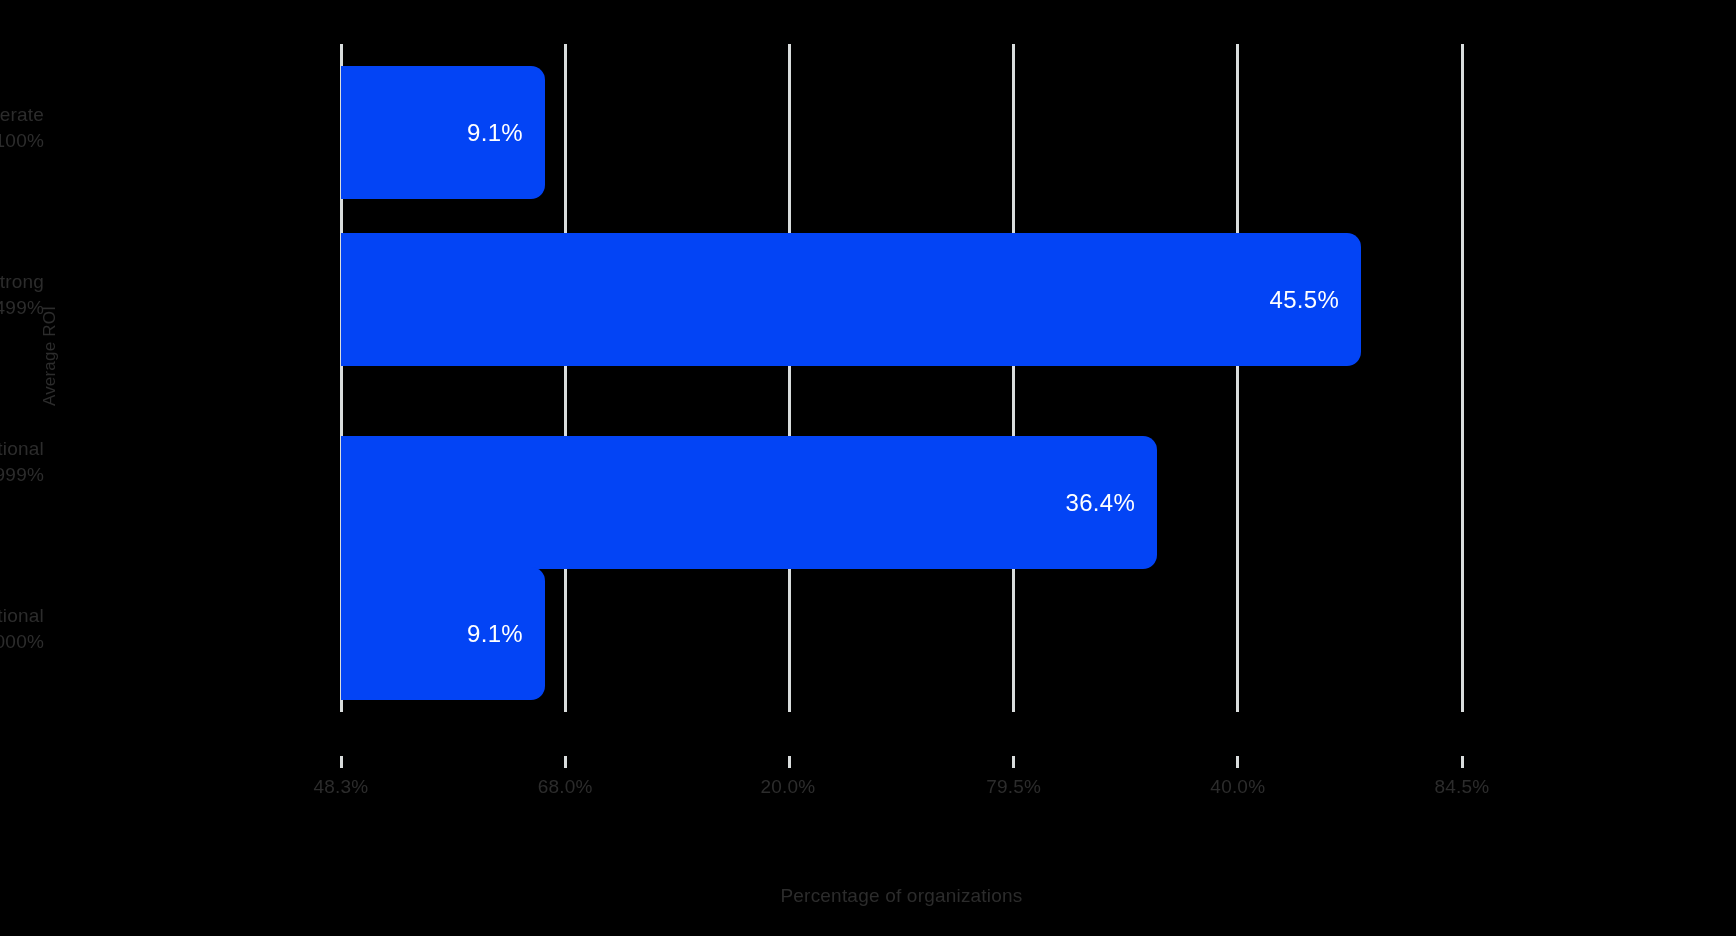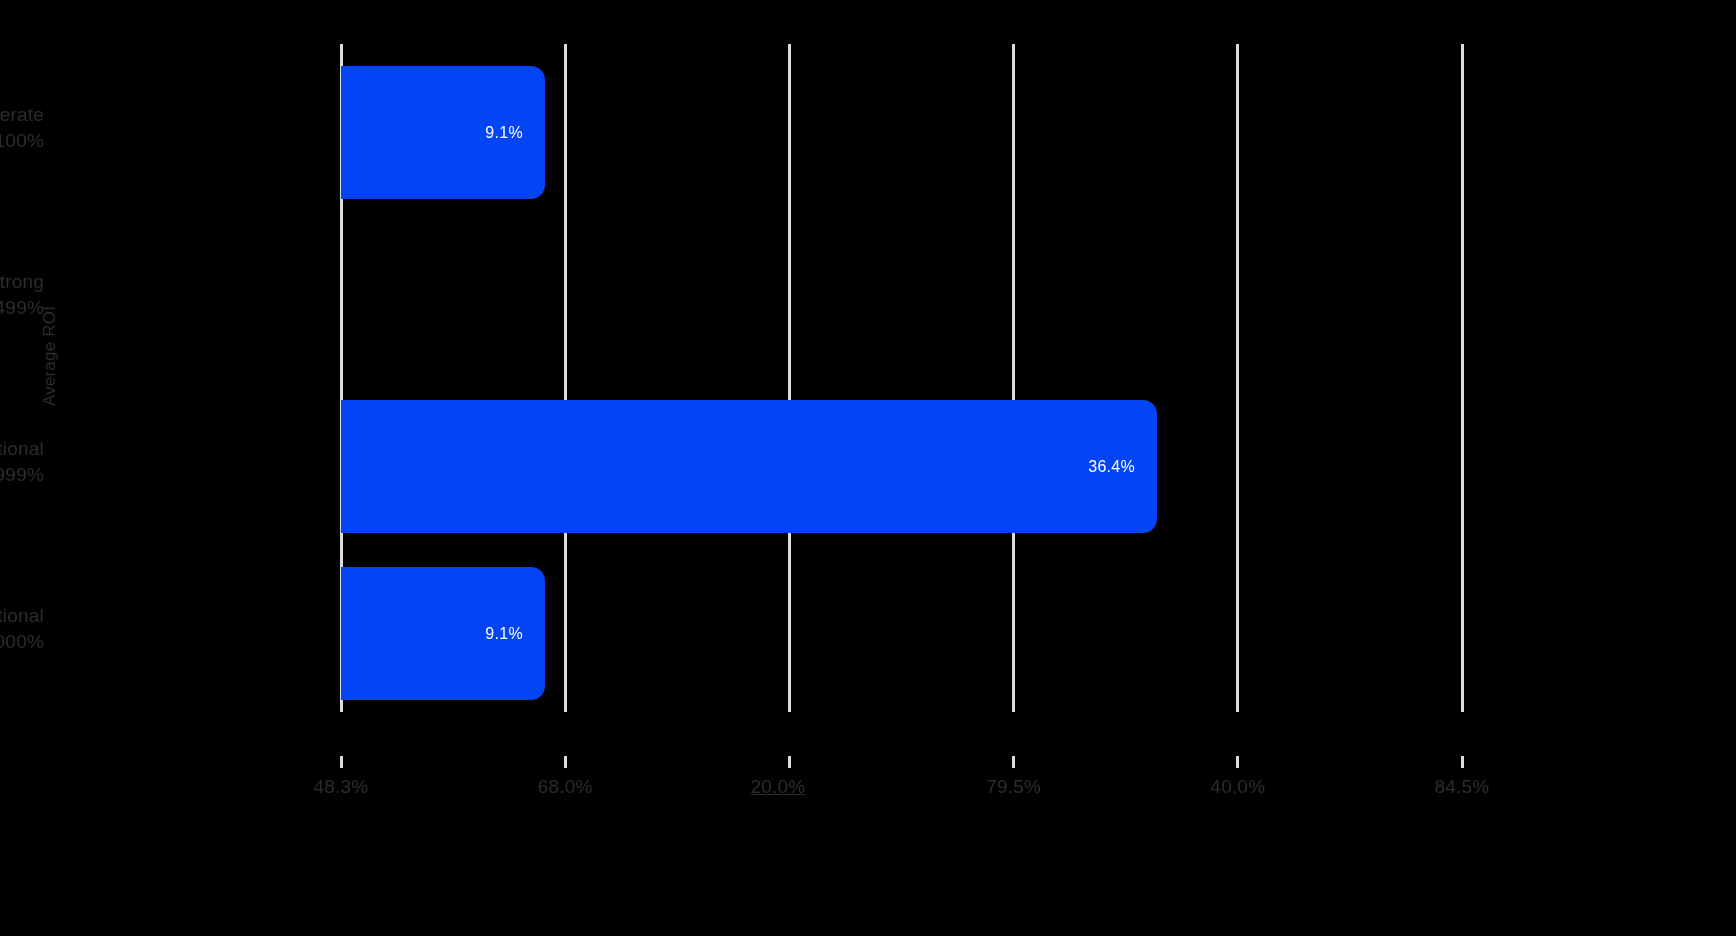--- a/index.html
+++ b/index.html
@@ -88,21 +88,21 @@
     background: #0344f5;
     border-radius: 0 14px 14px 0;
     display: flex;
     align-items: center;
     justify-content: flex-end;
     box-sizing: border-box;
     padding-right: 22px;
   }
   .bar-value {
     color: #ffffff;
-    font-size: 16px;
+    font-size: 24px;
     letter-spacing: 0.3px;
     line-height: 1;
   }
 
   
   .y-tick {
     position: absolute;
     right: 1418px; 
     width: 320px;
     text-align: right;
@@ -146,59 +146,63 @@
   <div id="plot-area">
 
   <div class="gridline" style="left: 0px;"></div>
       <div class="x-tick-mark" style="left: 0px;"></div>
       <div class="x-tick-label" style="left: 0px;">48.3%</div>
       <div class="gridline" style="left: 224.2px;"></div>
       <div class="x-tick-mark" style="left: 224.2px;"></div>
       <div class="x-tick-label" style="left: 224.2px;">68.0%</div>
       <div class="gridline" style="left: 448.4px;"></div>
       <div class="x-tick-mark" style="left: 448.4px;"></div>
-      <div class="x-tick-label" style="left: 437px; text-decoration: underline;">20.0%</div>
+      <div class="x-tick-label" style="left: 447px;">20.0%</div>
       <div class="gridline" style="left: 672.6px;"></div>
       <div class="x-tick-mark" style="left: 672.6px;"></div>
       <div class="x-tick-label" style="left: 672.6px;">79.5%</div>
       <div class="gridline" style="left: 896.8px;"></div>
       <div class="x-tick-mark" style="left: 896.8px;"></div>
       <div class="x-tick-label" style="left: 896.8px;">40.0%</div>
       <div class="gridline" style="left: 1121px;"></div>
       <div class="x-tick-mark" style="left: 1121px;"></div>
       <div class="x-tick-label" style="left: 1121px;">84.5%</div>
       <div class="bar-row" style="top: 0px; height: 167px;">
         <div class="bar" title="Moderate 9.1%" style="width: 204.022px; background: rgb(3, 68, 245);">
           <span class="bar-value">9.1%</span>
         </div>
         <div class="y-tick" style="top: 57.5px;">
           <span class="cat-name">Moderate</span>
           <span class="cat-range">40%–100%</span>
         </div>
       </div>
       <div class="bar-row" style="top: 167px; height: 167px;">
+        <div class="bar" title="Strong 45.5%" style="width: 1020.11px; background: rgb(3, 68, 245);">
+          <span class="bar-value">45.5%</span>
+        </div>
         <div class="y-tick" style="top: 57.5px;">
           <span class="cat-name">Strong</span>
           <span class="cat-range">100%–499%</span>
         </div>
       </div>
       <div class="bar-row" style="top: 334px; height: 167px;">
-        <div class="bar" title="Exceptional 36.4%" style="width: 816.088px; background: rgb(3, 68, 245);">
+        <div class="bar" title="Exceptional 36.4%" style="width: 816.088px; background: rgb(3, 68, 245); margin-top: 36px;">
           <span class="bar-value">36.4%</span>
         </div>
         <div class="y-tick" style="top: 57.5px;">
           <span class="cat-name">Exceptional</span>
           <span class="cat-range">500%–999%</span>
         </div>
       </div>
       <div class="bar-row" style="top: 501px; height: 167px;">
         <div class="bar" title="Transformational 9.1%" style="width: 204.022px; background: rgb(3, 68, 245);">
           <span class="bar-value">9.1%</span>
         </div>
         <div class="y-tick" style="top: 57.5px;">
           <span class="cat-name">Transformational</span>
           <span class="cat-range">&gt;1000%</span>
         </div>
       </div>
     </div>
 
+  <div id="x-axis-title">Percentage of organizations</div>
 
 </div>
 
 </body></html>

